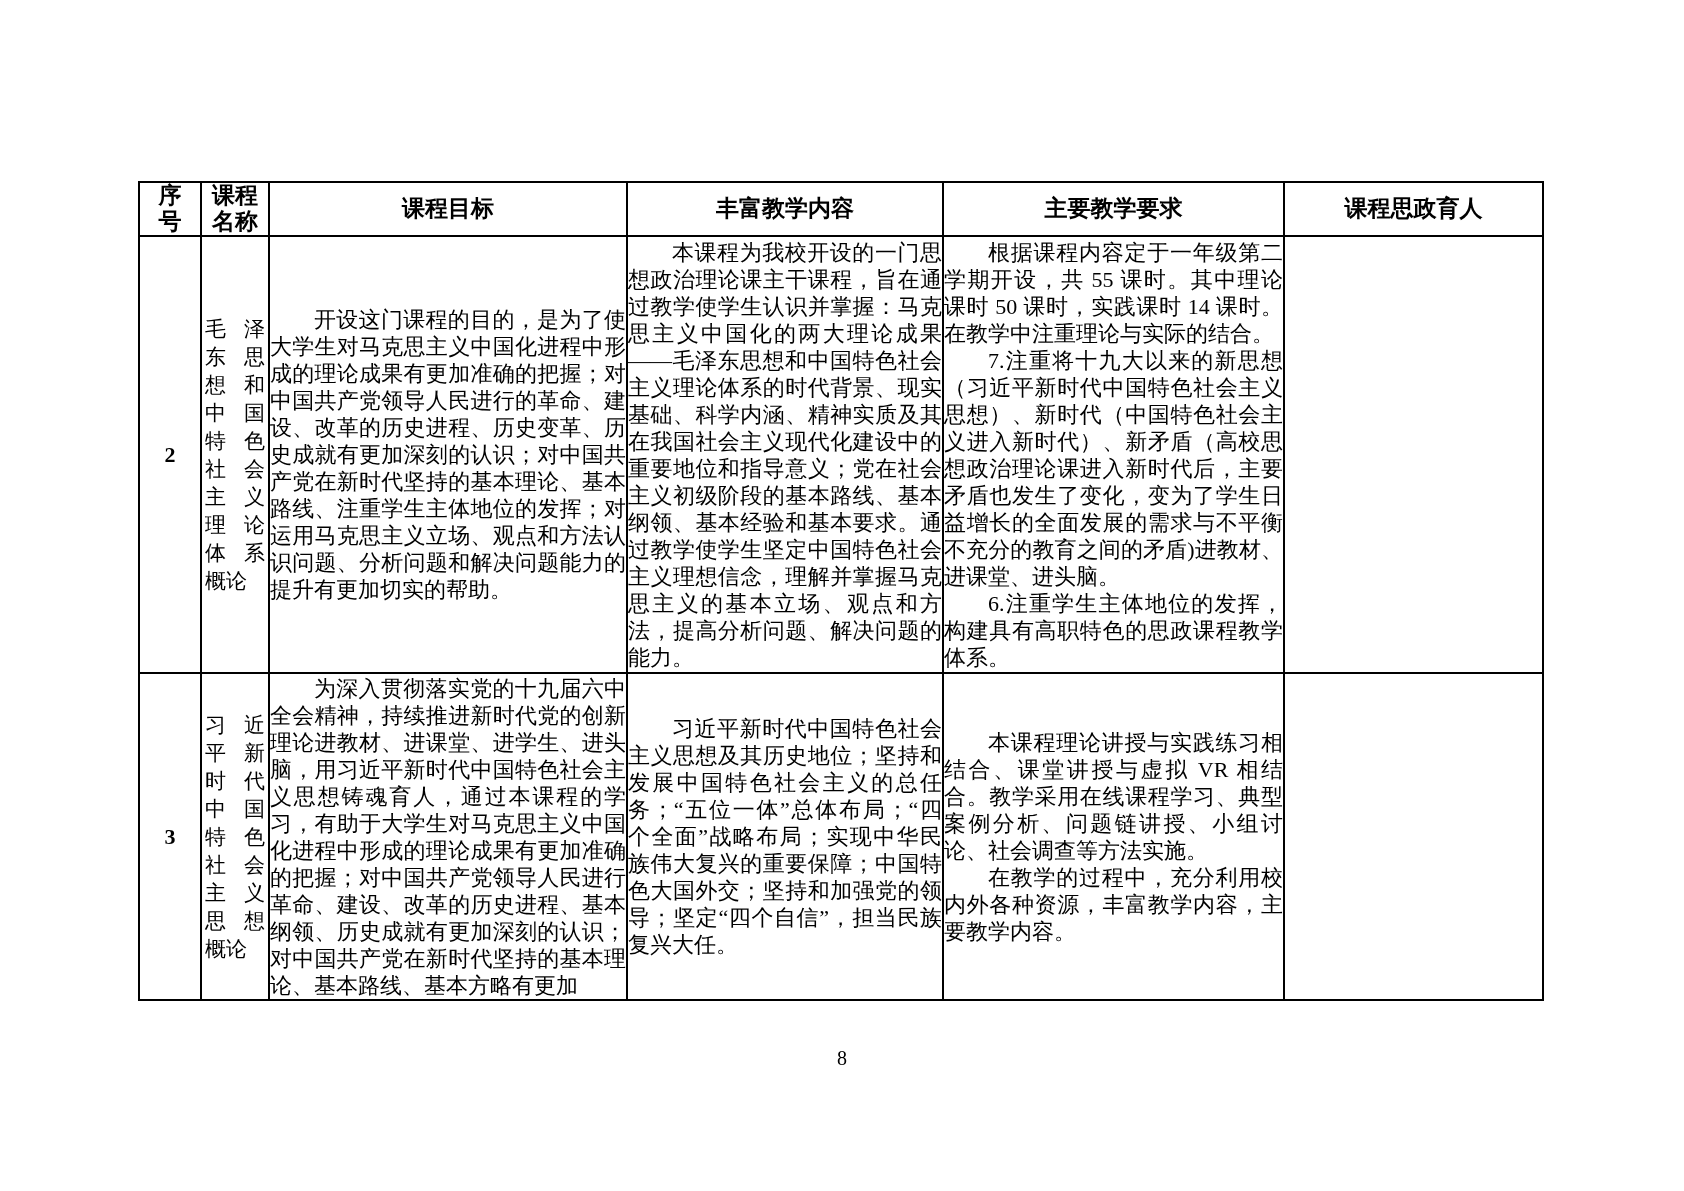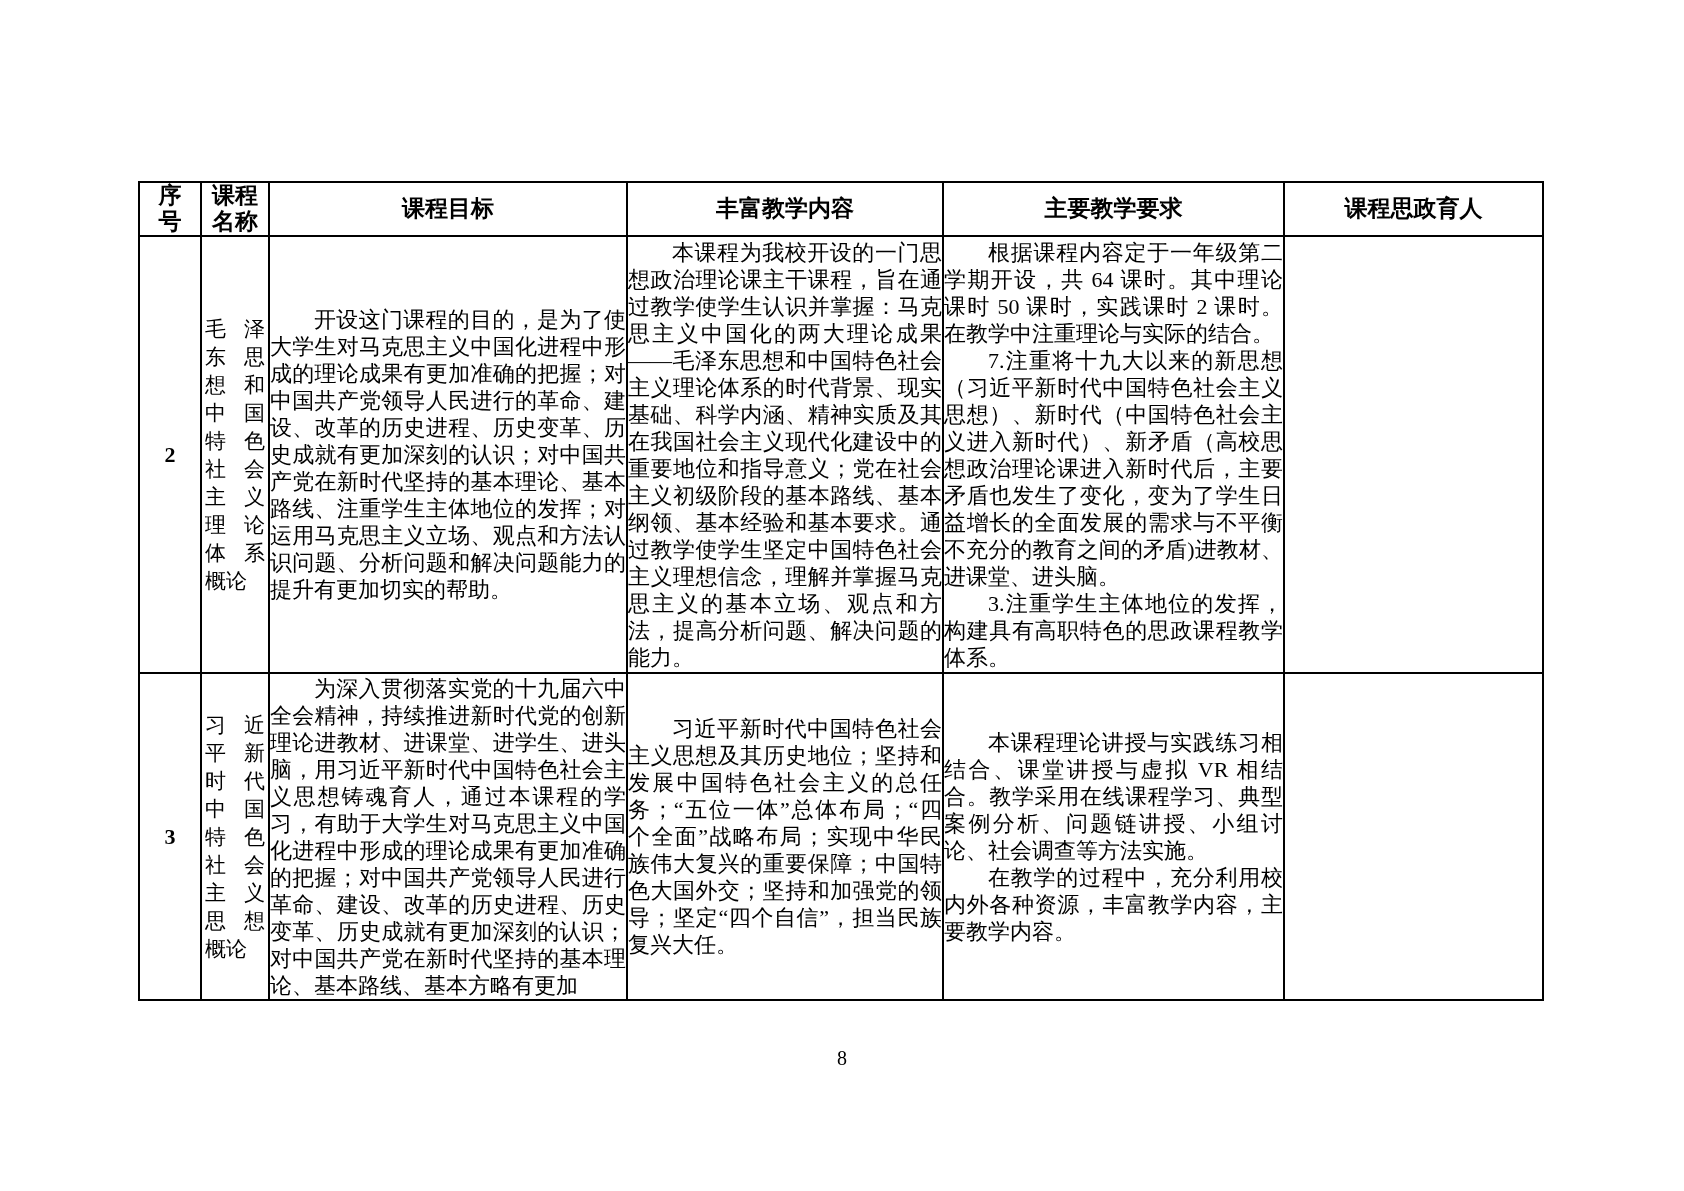--- a/index.html
+++ b/index.html
@@ -159,23 +159,23 @@
             <p>开设这门课程的目的，是为了使大学生对马克思主义中国化进程中形成的理论成果有更加准确的把握；对中国共产党领导人民进行的革命、建设、改革的历史进程、历史变革、历史成就有更加深刻的认识；对中国共产党在新时代坚持的基本理论、基本路线、注重学生主体地位的发挥；对运用马克思主义立场、观点和方法认识问题、分析问题和解决问题能力的提升有更加切实的帮助。</p>
           </div>
         </td>
         <td class="cell-text">
           <div class="cellwrap">
             <p>本课程为我校开设的一门思想政治理论课主干课程，旨在通过教学使学生认识并掌握：马克思主义中国化的两大理论成果——毛泽东思想和中国特色社会主义理论体系的时代背景、现实基础、科学内涵、精神实质及其在我国社会主义现代化建设中的重要地位和指导意义；党在社会主义初级阶段的基本路线、基本纲领、基本经验和基本要求。通过教学使学生坚定中国特色社会主义理想信念，理解并掌握马克思主义的基本立场、观点和方法，提高分析问题、解决问题的能力。</p>
           </div>
         </td>
         <td class="cell-text">
           <div class="cellwrap">
-            <p>根据课程内容定于一年级第二学期开设，共 64 课时。其中理论课时 50 课时，实践课时 2 课时。在教学中注重理论与实际的结合。</p>
+            <p>根据课程内容定于一年级第二学期开设，共 55 课时。其中理论课时 50 课时，实践课时 14 课时。在教学中注重理论与实际的结合。</p>
             <p>7.注重将十九大以来的新思想（习近平新时代中国特色社会主义思想）、新时代（中国特色社会主义进入新时代）、新矛盾（高校思想政治理论课进入新时代后，主要矛盾也发生了变化，变为了学生日益增长的全面发展的需求与不平衡不充分的教育之间的矛盾)进教材、进课堂、进头脑。</p>
-            <p>3.注重学生主体地位的发挥，构建具有高职特色的思政课程教学体系。</p>
+            <p>6.注重学生主体地位的发挥，构建具有高职特色的思政课程教学体系。</p>
           </div>
         </td>
         <td class="cell-ideo"></td>
       </tr>
       <tr class="row-1">
         <td class="cell-num">3</td>
         <td class="cell-name">
           <div class="vname">
             <div class="vl">
               <span>习</span>
@@ -210,21 +210,21 @@
               <span>想</span>
             </div>
             <div class="vl vl-last">
               <span>概</span>
               <span>论</span>
             </div>
           </div>
         </td>
         <td class="cell-text">
           <div class="cellwrap">
-            <p>为深入贯彻落实党的十九届六中全会精神，持续推进新时代党的创新理论进教材、进课堂、进学生、进头脑，用习近平新时代中国特色社会主义思想铸魂育人，通过本课程的学习，有助于大学生对马克思主义中国化进程中形成的理论成果有更加准确的把握；对中国共产党领导人民进行革命、建设、改革的历史进程、历史变革、历史成就有更加深刻的认识；对中国共产党在新时代坚持的基本理论、基本路线、基本方略有更加</p>
+            <p>为深入贯彻落实党的十九届六中全会精神，持续推进新时代党的创新理论进教材、进课堂、进学生、进头脑，用习近平新时代中国特色社会主义思想铸魂育人，通过本课程的学习，有助于大学生对马克思主义中国化进程中形成的理论成果有更加准确的把握；对中国共产党领导人民进行革命、建设、改革的历史进程、基本纲领、历史成就有更加深刻的认识；对中国共产党在新时代坚持的基本理论、基本路线、基本方略有更加</p>
           </div>
         </td>
         <td class="cell-text">
           <div class="cellwrap">
             <p>习近平新时代中国特色社会主义思想及其历史地位；坚持和发展中国特色社会主义的总任务；“五位一体”总体布局；“四个全面”战略布局；实现中华民族伟大复兴的重要保障；中国特色大国外交；坚持和加强党的领导；坚定“四个自信”，担当民族复兴大任。</p>
           </div>
         </td>
         <td class="cell-text">
           <div class="cellwrap">
             <p>本课程理论讲授与实践练习相结合、课堂讲授与虚拟 VR 相结合。教学采用在线课程学习、典型案例分析、问题链讲授、小组讨论、社会调查等方法实施。</p>

